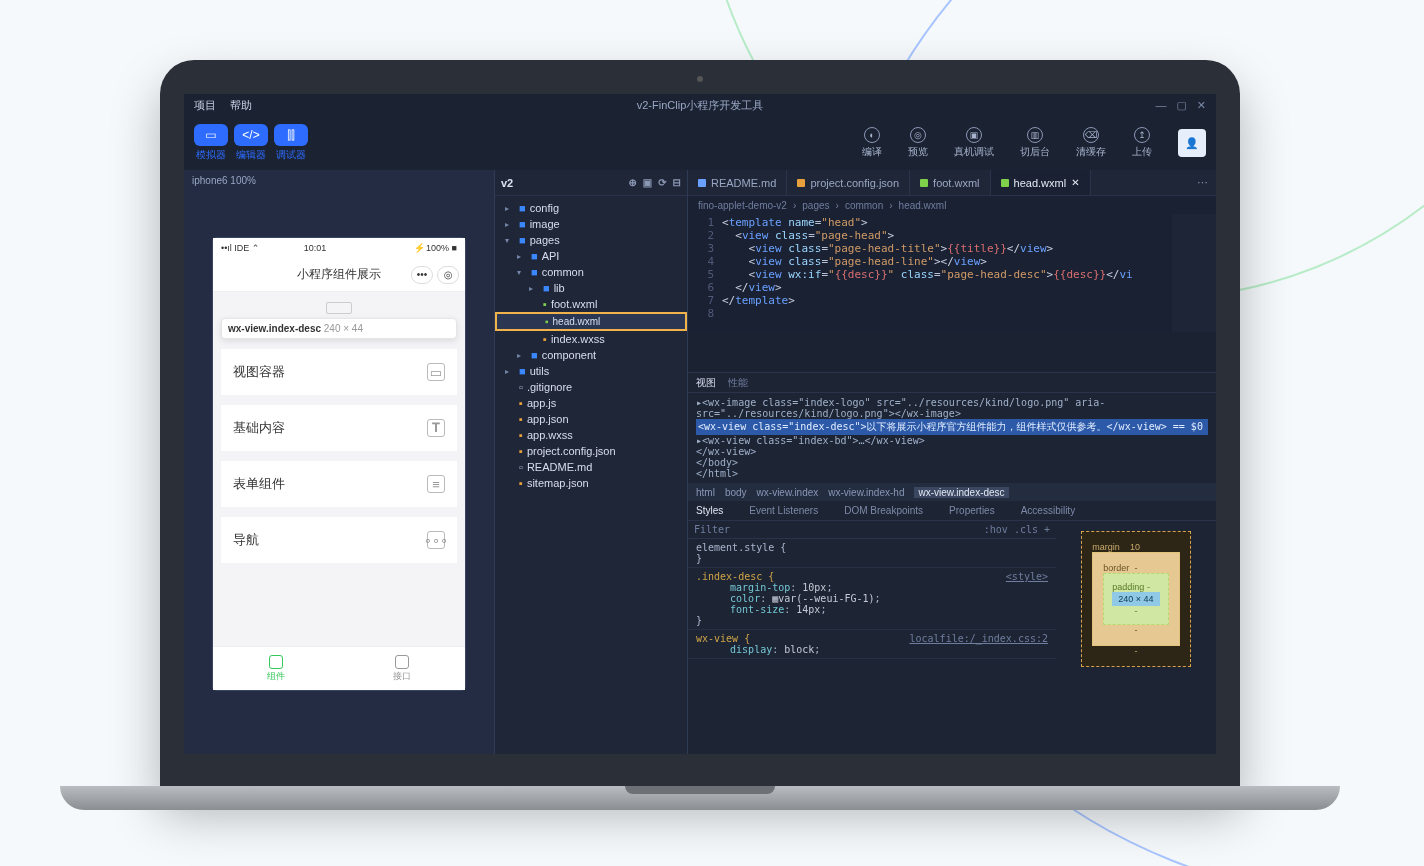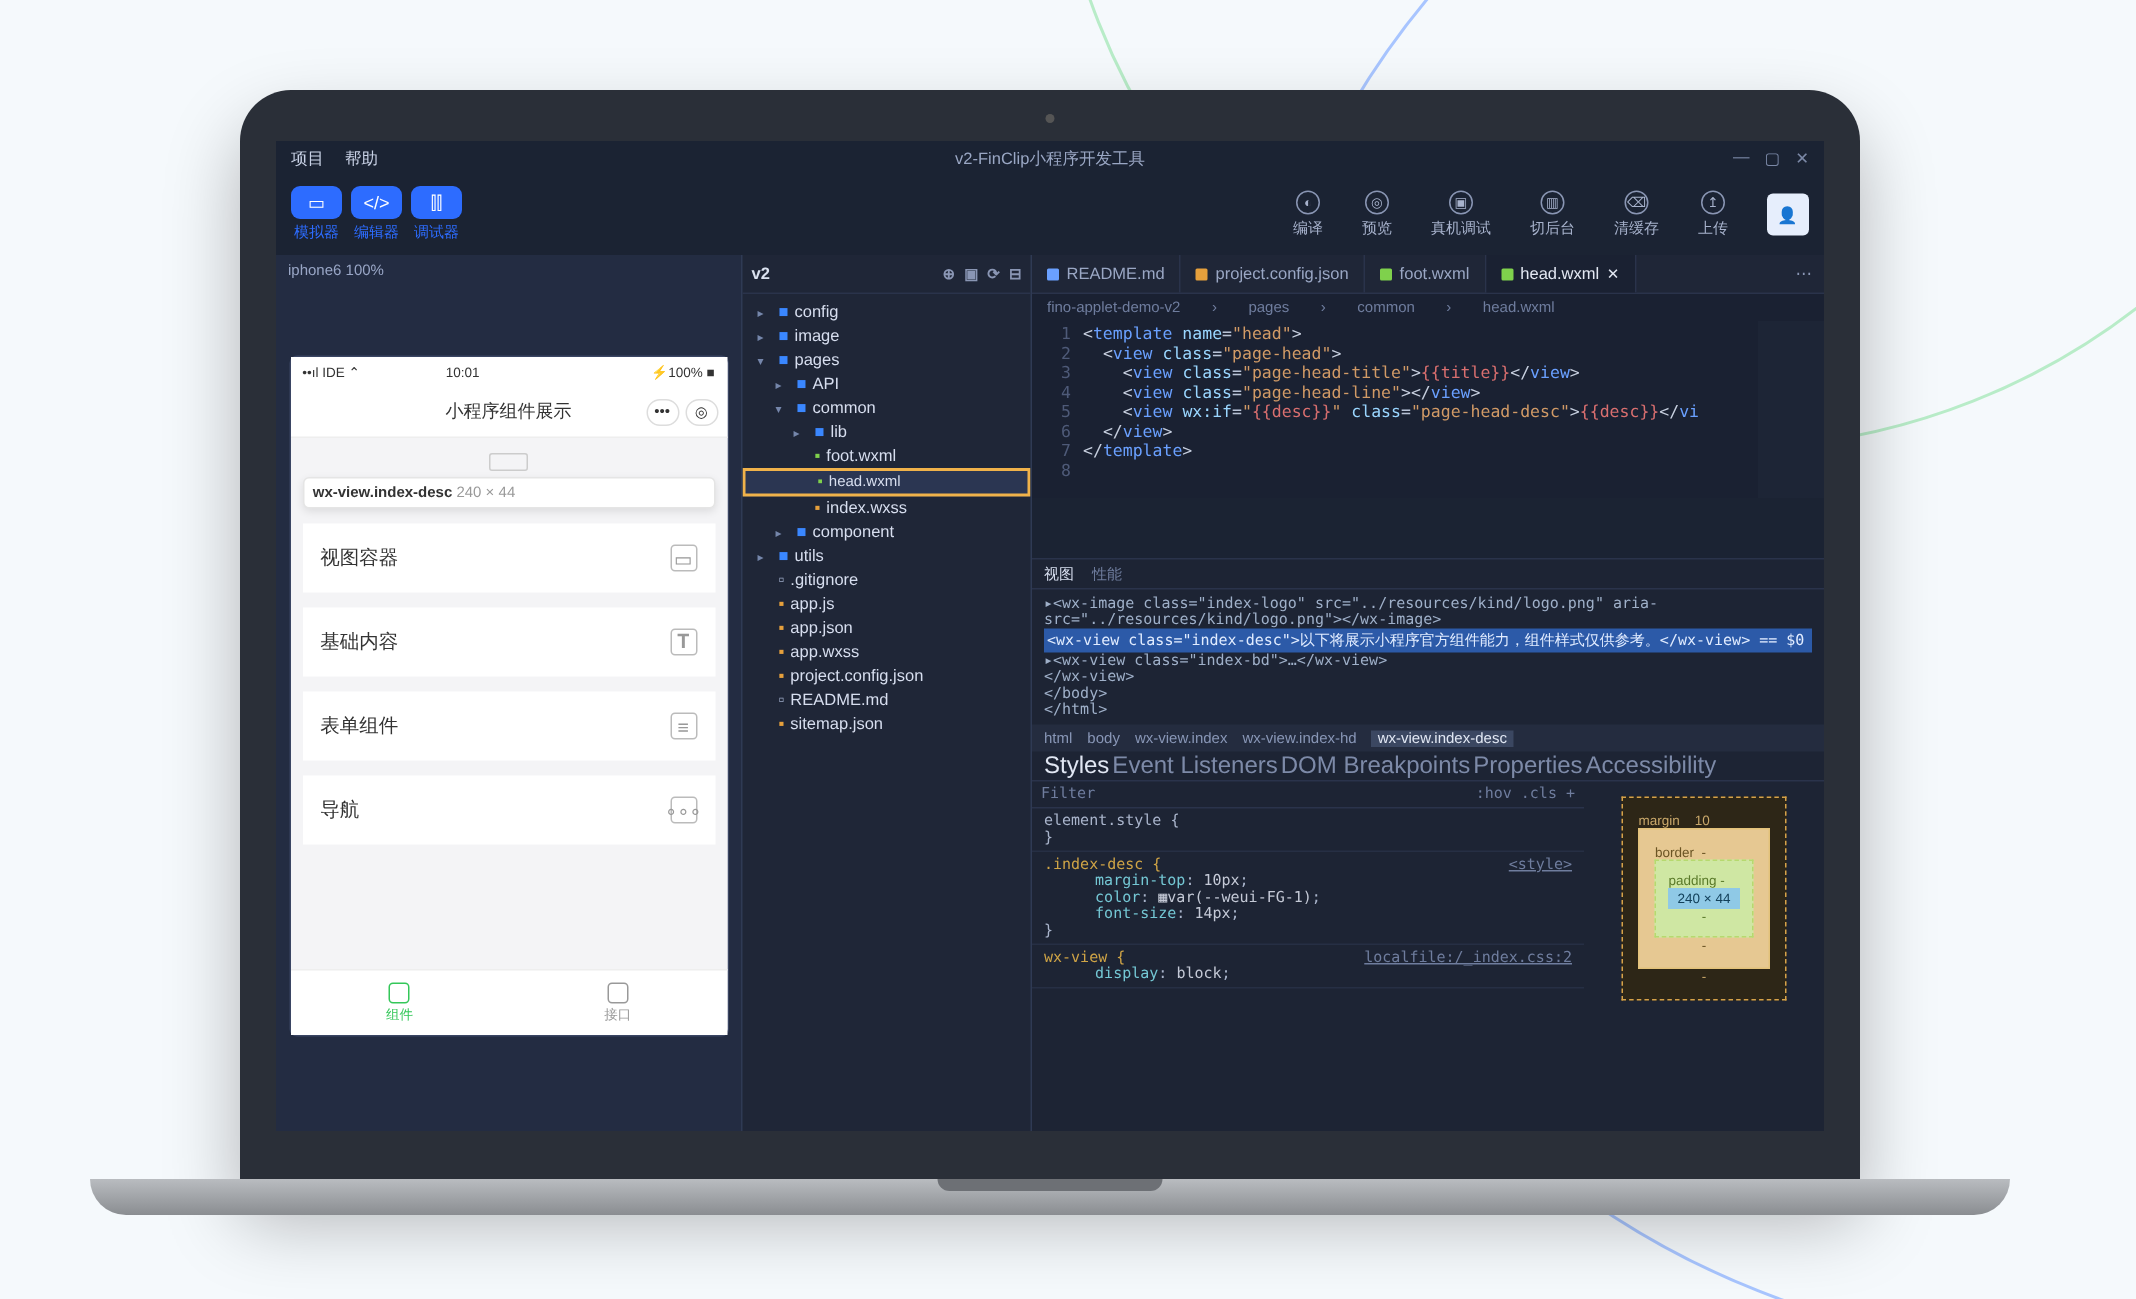--- a/index.html
+++ b/index.html
@@ -50,21 +50,21 @@
 .act { display:flex; flex-direction:column; align-items:center; gap:2px; color:#a7b2cc; font-size:10px; }
 .act .ico { width:16px; height:16px; border:1px solid #8a96b4; border-radius:50%; display:flex; align-items:center; justify-content:center; font-size:9px; }
 .avatar { width:28px; height:28px; background:#e6eefc; border-radius:4px; display:flex; align-items:center; justify-content:center; }
 
 .workspace { flex:1; display:flex; min-height:0; }
 
 
 .sim-pane { width: 310px; background:#232c42; display:flex; flex-direction:column; }
 .sim-status { height:20px; padding:0 8px; font-size:10px; color:#99a6c6; display:flex; align-items:center; }
 .sim-wrap { flex:1; display:flex; align-items:flex-start; justify-content:center; padding-top:48px; }
-.phone { width:291px; height:452px; background:#f4f4f6; border-radius:4px; box-shadow:0 0 0 1px #3a4563; display:flex; flex-direction:column; font-size:12px; color:#333; }
+.phone { width:252px; height:452px; background:#f4f4f6; border-radius:4px; box-shadow:0 0 0 1px #3a4563; display:flex; flex-direction:column; font-size:12px; color:#333; }
 .ph-status { height:20px; background:#fff; display:flex; align-items:center; padding:0 8px; font-size:9px; }
 .ph-status .r { margin-left:auto; }
 .ph-nav { height:34px; background:#fff; display:flex; align-items:center; justify-content:center; position:relative; border-bottom:1px solid #eee; }
 .ph-nav .cap { position:absolute; right:6px; display:flex; gap:4px; }
 .cap-btn { width:22px; height:18px; border:1px solid #ddd; border-radius:10px; display:flex; align-items:center; justify-content:center; font-size:10px; }
 .ph-body { flex:1; background:#f4f4f6; padding:10px 8px 0; overflow:hidden; }
 .tip { background:#fff; border:1px solid #e5e5e5; border-radius:4px; padding:4px 6px; font-size:10px; box-shadow:0 2px 6px rgba(0,0,0,.1); margin-bottom:6px; }
 .tip b { font-weight:600; }
 .tip i { color:#999; font-style:normal; }
 .sel { background:#4a90ff; color:#cfe0ff; padding:10px 8px; font-size:10px; border:2px solid #f0b24a; }
@@ -90,37 +90,37 @@
 .tnode span.name { color:#d7deef; }
 
 
 .right { flex:1; display:flex; flex-direction:column; min-width:0; }
 .tabs { height:26px; display:flex; align-items:stretch; background:#1f2637; border-bottom:1px solid #2a334b; }
 .tab { display:flex; align-items:center; gap:5px; padding:0 10px; color:#9aa7c4; border-right:1px solid #2a334b; }
 .tab.active { background:#1a2132; color:#e3e8f3; }
 .tab .dot { width:8px; height:8px; border-radius:1px; }
 .tab .close { font-size:10px; }
 .tabs .more { margin-left:auto; padding:0 8px; display:flex; align-items:center; color:#8a96b4; }
-.crumbs { height:18px; display:flex; align-items:center; gap:21px; padding:0 10px; color:#6f7d9e; font-size:10px; background:#1a2132; }
+.crumbs { height:18px; display:flex; align-items:center; gap:6px; padding:0 10px; color:#6f7d9e; font-size:10px; background:#1a2132; }
 
 .editor { height:118px; background:#1a2132; padding:2px 0; font-family:Menlo,Consolas,monospace; font-size:11px; position:relative; }
 .eline { display:flex; }
 .gut { width:34px; text-align:right; padding-right:8px; color:#4e5a78; }
 .code { white-space:pre; }
 .t-tag { color:#6aa0ff; } .t-attr { color:#9ad6ff; } .t-str { color:#d19a66; } .t-var { color:#d96f6f; } .t-txt { color:#c8d0e0; }
 .minimap { position:absolute; right:0; top:0; bottom:0; width:44px; background:#1d2536; }
 
 .devtools { flex:1; display:flex; flex-direction:column; background:#1d2434; border-top:1px solid #2a334b; min-height:0;margin-top:40px; }
 .dt-tabs { height:20px; display:flex; gap:12px; padding:0 8px; align-items:center; color:#6f7d9e; font-size:10px; border-bottom:1px solid #2a334b; }
 .dt-tabs .on { color:#d7deef; }
 .dom { padding:4px 8px; font-family:Menlo,Consolas,monospace; font-size:10px; color:#9fb0c9; }
 .dom .hl { background:#2c5aa8; color:#e1ecff; display:block; padding:1px 2px; }
 .crumbbar { height:18px; background:#242c3f; display:flex; align-items:center; gap:10px; padding:0 8px; font-size:10px; color:#8896b6; }
 .crumbbar .on { background:#3b4761; color:#e1e7f3; padding:0 4px; }
-.dt-sub { height:20px; display:flex; gap:2px; padding:0 8px; align-items:center; font-size:16px; color:#7d8aa8; border-bottom:1px solid #2a334b; }
+.dt-sub { height:20px; display:flex; gap:26px; padding:0 8px; align-items:center; font-size:10px; color:#7d8aa8; border-bottom:1px solid #2a334b; }
 .dt-sub .on { color:#e1e7f3; }
 .styles-row { flex:1; display:flex; min-height:0; }
 .styles { flex:1; font-family:Menlo,Consolas,monospace; font-size:10px; color:#a9b4cb; padding:0; overflow:hidden; }
 .filterbar { height:18px; display:flex; align-items:center; padding:0 6px; border-bottom:1px solid #2a334b; color:#6f7d9e; }
 .filterbar .r { margin-left:auto; display:flex; gap:6px; }
 .rule { padding:3px 8px; border-bottom:1px solid #262f44; }
 .rule .sel2 { color:#cfa446; }
 .rule .prop { color:#74c7d4;padding-left:22px; }
 .rule .val { color:#c4c9d6; }
 .rule .link { float:right; color:#6f7d9e; text-decoration:underline; }

